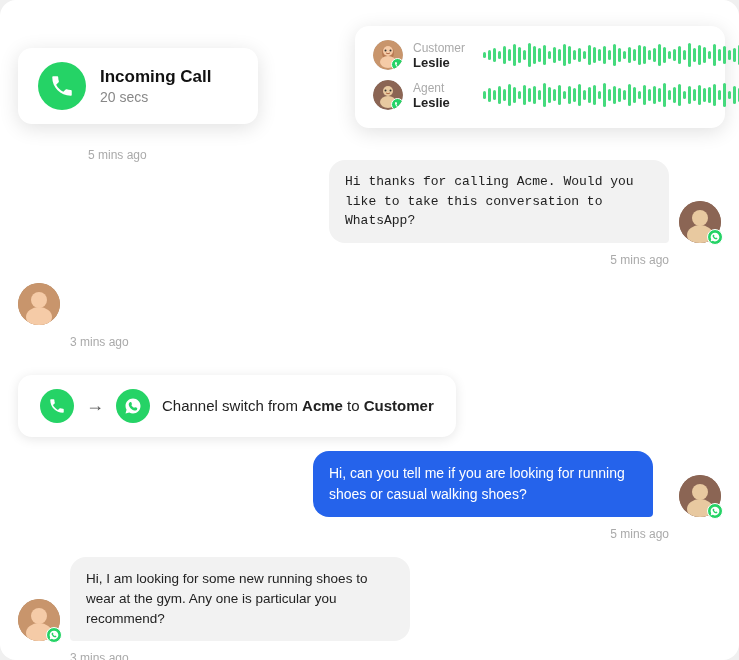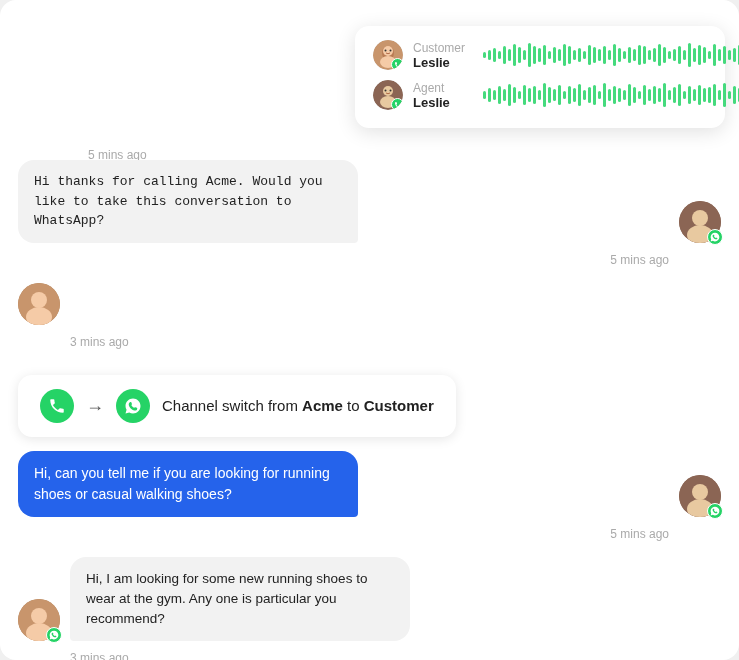--- a/index.html
+++ b/index.html
@@ -154,21 +154,21 @@
       flex-direction: column;
       gap: 0;
     }
 
     
     .msg-row {
       display: flex;
       align-items: flex-end;
       margin-bottom: 8px;
     }
-    .msg-row.agent { flex-direction: row-reverse; justify-content: space-between; }
+    .msg-row.agent { flex-direction: row-reverse; }
     .msg-row.customer { flex-direction: row; }
 
     .bubble {
       border-radius: 16px;
       padding: 12px 16px;
       max-width: 340px;
       font-size: 13.5px;
       line-height: 1.5;
     }
     .bubble.agent-bubble {
@@ -260,20 +260,31 @@
       display: flex;
       align-items: center;
       justify-content: center;
     }
   </style>
 </head>
 <body>
 
 <div class="chat-container">
 
+  <div class="incoming-call-card">
+    <div class="call-icon-circle">
+      <svg viewBox="0 0 24 24">
+        <path d="M6.6 10.8c1.4 2.8 3.8 5.1 6.6 6.6l2.2-2.2c.3-.3.7-.4 1-.2 1.1.4 2.3.6 3.6.6.6 0 1 .4 1 1V20c0 .6-.4 1-1 1-9.4 0-17-7.6-17-17 0-.6.4-1 1-1h3.5c.6 0 1 .4 1 1 0 1.3.2 2.5.6 3.6.1.3 0 .7-.2 1L6.6 10.8z"></path>
+      </svg>
+    </div>
+    <div class="call-text-block">
+      <span class="call-title">Incoming Call</span>
+      <span class="call-duration">20 secs</span>
+    </div>
+  </div>
   <div class="call-timestamp">5 mins ago</div>
 
   <div class="waveform-card">
 
     <div class="waveform-row">
       <div class="wf-avatar">
         <svg class="face-svg" viewBox="0 0 30 30" style="width:30px;height:30px;">
           <circle cx="15" cy="15" r="15" fill="#c8956c"></circle>
           <ellipse cx="15" cy="13" rx="6" ry="7" fill="#a0522d" opacity="0.4"></ellipse>
           <circle cx="15" cy="11" r="5" fill="#f5cba7"></circle>

